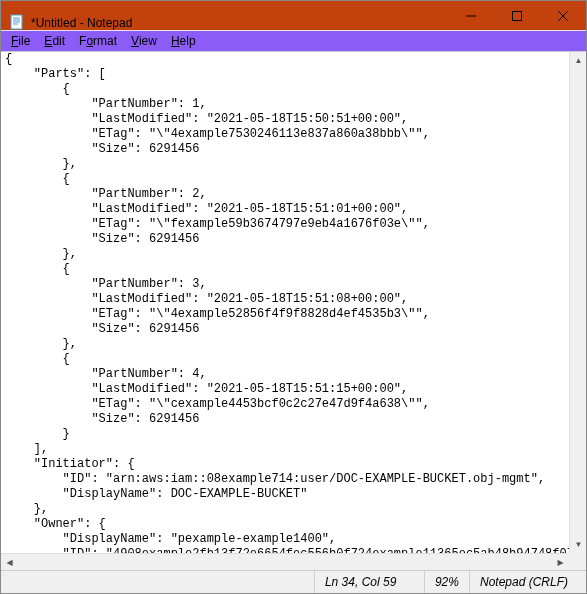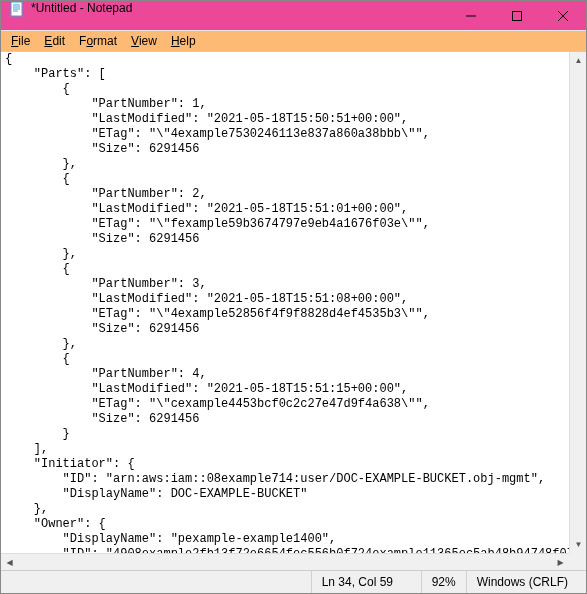--- a/index.html
+++ b/index.html
@@ -12,22 +12,22 @@
     width: 587px;
     height: 594px;
     display: flex;
     flex-direction: column;
     border: 1px solid #888;
     overflow: hidden;
   }
   .titlebar {
     height: 30px;
     display: flex;
-    align-items: flex-start;
-    background: #ec4899;
+    align-items: flex-end;
+    background: #c2410c;
     border-bottom: 1px solid #e5e5e5;
   }
   .titlebar .app-icon {
     width: 16px; height: 16px;
     margin: 0 6px 0 8px;
     display: inline-flex;
   }
   .titlebar .title {
     flex: 1;
     font-size: 12px;
@@ -42,21 +42,21 @@
     font-family: "Segoe UI Symbol", sans-serif;
     font-size: 10px;
   }
   .menubar {
     height: 20px;
     display: flex;
     align-items: center;
     padding: 0 4px;
     gap: 2px;
     font-size: 12px;
-    background: #fdba74;
+    background: #8b5cf6;
   }
   .menuitem {
     padding: 1px 6px;
   }
   .menuitem .ul { text-decoration: underline; }
   .editor {
     flex: 1;
     position: relative;
     border-top: 1px solid #ccc;
     overflow: hidden;
@@ -99,20 +99,21 @@
     background: #f0f0f0;
   }
   .statusbar {
     height: 23px;
     display: flex;
     align-items: stretch;
     background: #f0f0f0;
     border-top: 1px solid #ccc;
     font-size: 12px;
     color: #000;
+    font-style: italic;
   }
   .status-spacer { flex: 1; border-right: 1px solid #d0d0d0; }
   .status-cell {
     padding: 0 10px;
     display: flex;
     align-items: center;
     border-right: 1px solid #d0d0d0;
   }
   .status-cell:last-child { border-right: none; padding-right: 18px; }
 </style>
@@ -206,14 +207,14 @@
     <div class="sb-track"></div>
     <div class="sb-btn">▶</div>
   </div>
   <div class="corner"></div>
 </div>
 
 <div class="statusbar">
   <div class="status-spacer"></div>
   <div class="status-cell" style="min-width:110px">Ln 34, Col 59</div>
   <div class="status-cell" style="min-width:45px">92%</div>
-  <div class="status-cell" style="min-width:100px">Windows (CRLF)</div>
+  <div class="status-cell" style="min-width:100px">Notepad (CRLF)</div>
 </div>
 
 </body></html>

